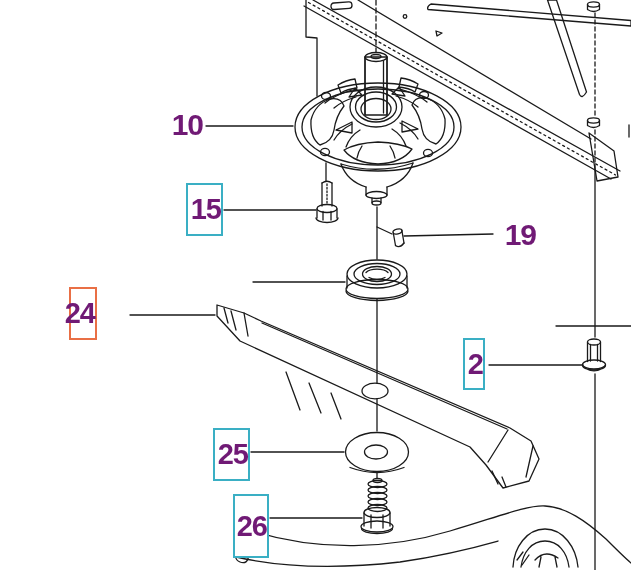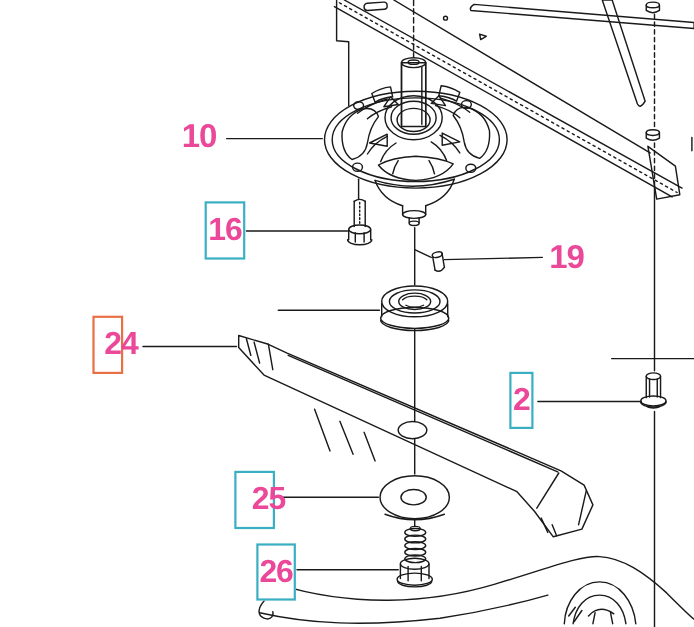--- a/index.html
+++ b/index.html
@@ -3,22 +3,22 @@
 <meta charset="utf-8">
 <style>
   html,body{margin:0;padding:0;background:#fff;}
   .stage{
     position:relative;width:631px;height:570px;background:#fff;
     font-family:"Liberation Sans",sans-serif;overflow:hidden;
   }
   .stage svg{position:absolute;left:0;top:0;}
   .stage svg *{stroke:#1a1a1a;fill:none;stroke-width:1.3;stroke-linecap:round;stroke-linejoin:round;}
   .callout{
-    position:absolute;display:flex;align-items:center;justify-content:center;
-    font-weight:bold;color:#ec4899;line-height:1;box-sizing:border-box;
+    position:absolute;display:flex;align-items:center;justify-content:flex-end;
+    font-weight:bold;color:#701a75;line-height:1;box-sizing:border-box;
     font-size:29px;letter-spacing:-1px;background:#fff;
   }
   .callout.plain{background:transparent;font-size:30px;}
   .callout.teal{border:2px solid var(--teal-box-border,#3aafc4);}
   .callout.orange{border:2px solid var(--orange-box-border,#e96f45);}
 </style>
 </head>
 <body>
 
 <div class="stage">
@@ -199,37 +199,37 @@
     <path d="M251,452 H344"></path>
     <path d="M270,518 H362"></path>
   </g>
 </svg>
 
   <div class="callout plain" style="left:159px;top:106px;width:44px;height:38px;">
     <span>10</span>
   </div>
 
   <div class="callout teal" style="left:186px;top:183px;width:37px;height:53px;">
-    <span>16</span>
+    <span>15</span>
   </div>
 
   <div class="callout plain" style="left:494px;top:219px;width:42px;height:32px;">
     <span>19</span>
   </div>
 
 
-  <div class="callout orange" style="left:84px;top:287px;width:23px;height:53px;padding-left:24px;">
+  <div class="callout orange" style="left:69px;top:287px;width:23px;height:53px;padding-left:24px;">
     <span>24</span>
   </div>
 
 
   <div class="callout teal" style="left:463px;top:338px;width:22px;height:52px;">
     <span>2</span>
   </div>
 
   <div class="callout teal" style="left:213px;top:428px;width:37px;height:53px;padding-left:25px;">
     <span>25</span>
   </div>
 
-  <div class="callout teal" style="left:233px;top:494px;width:36px;height:52px;">
+  <div class="callout teal" style="left:233px;top:494px;width:36px;height:64px;">
     <span>26</span>
   </div>
 </div>
 
 </body></html>

